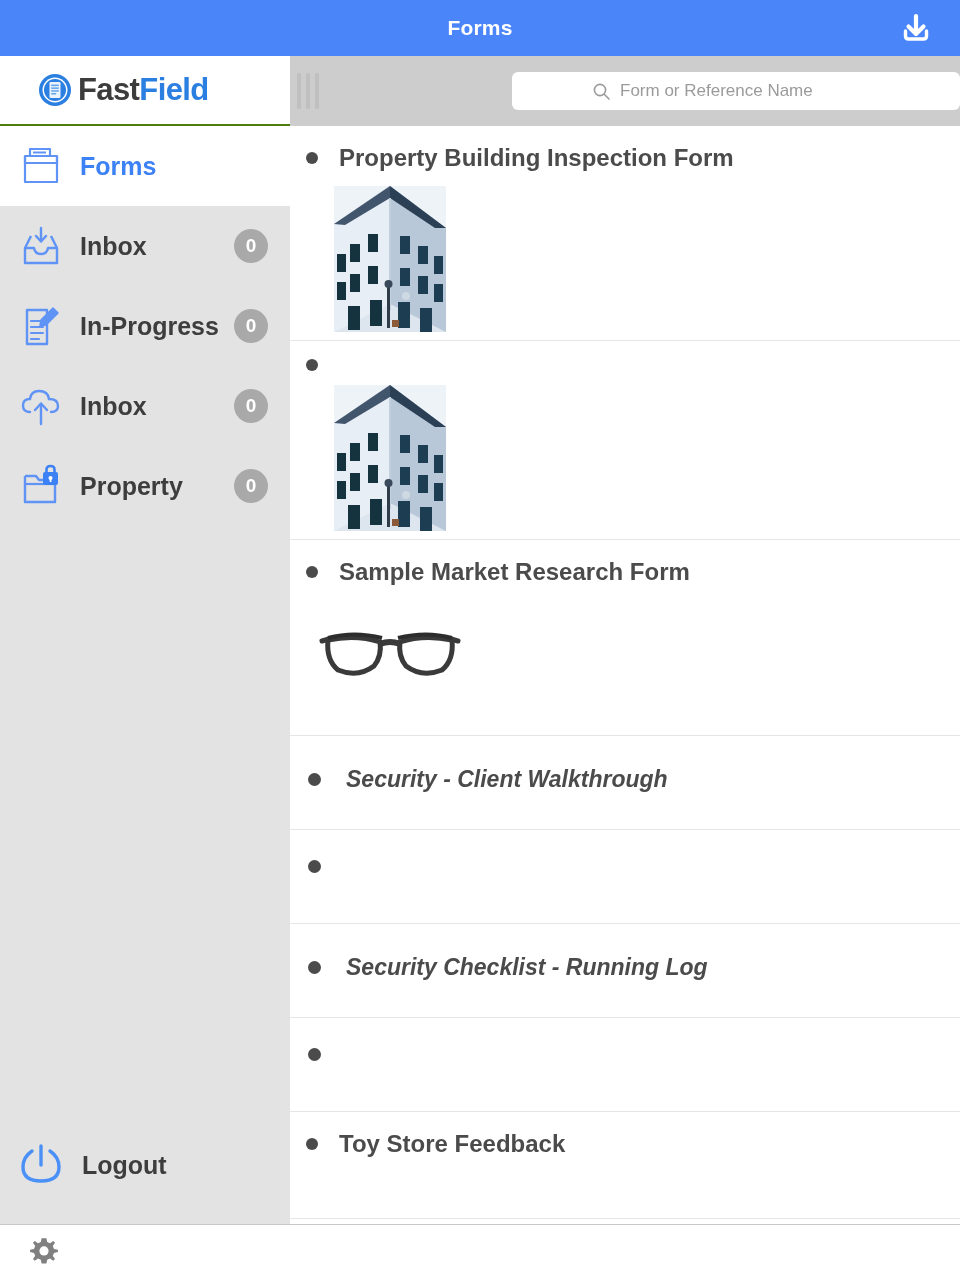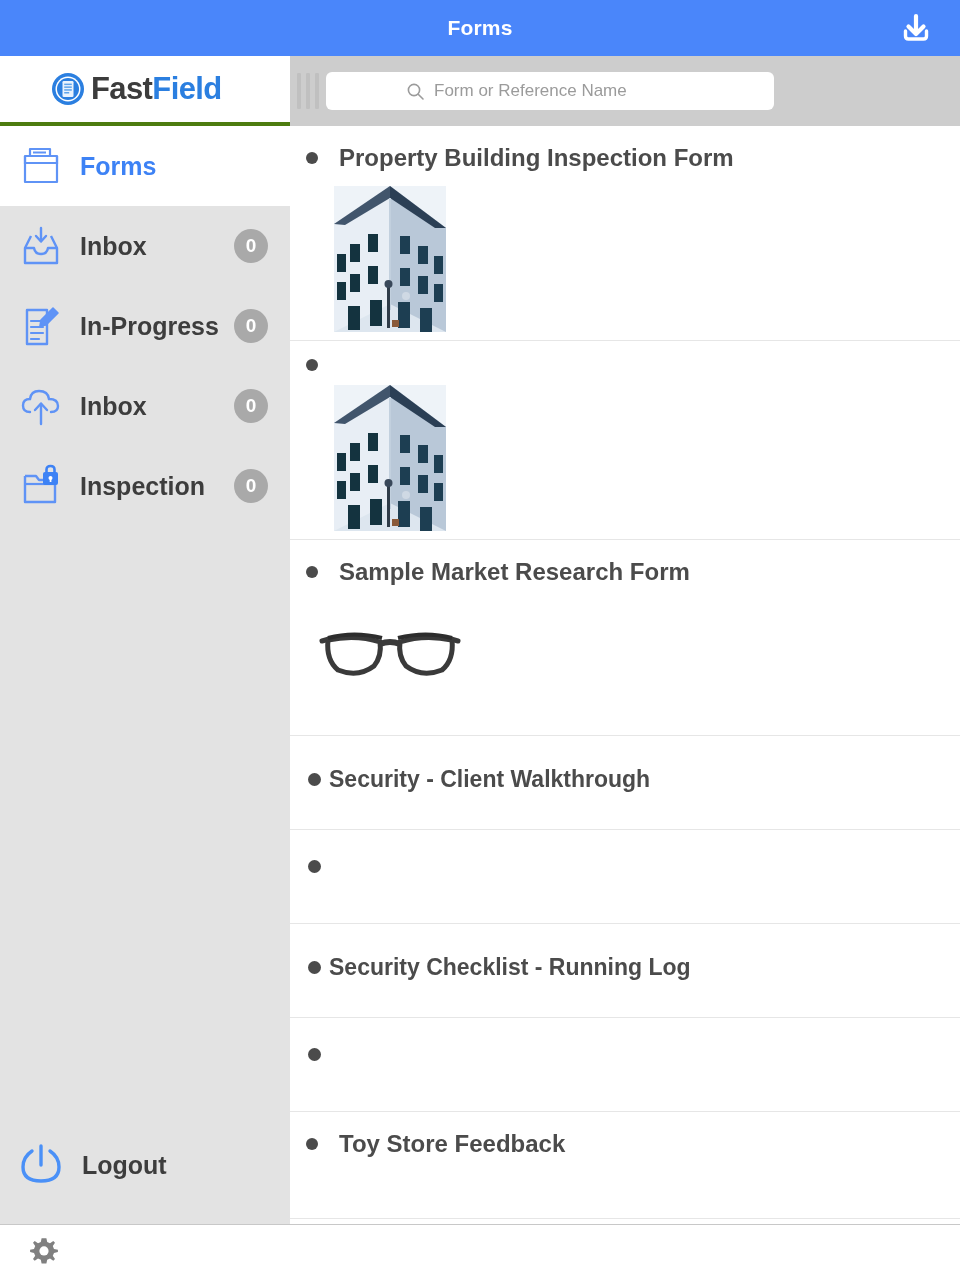--- a/index.html
+++ b/index.html
@@ -29,22 +29,22 @@
   }
 
   
   .sidebar {
     position: absolute; top: 56px; left: 0;
     width: 290px; height: 1168px;
     background: #e3e3e3;
   }
   .brand {
     height: 70px; background: #ffffff;
-    display: flex; align-items: center; padding-left: 51px;
-    border-bottom: 4px solid #4d7c0f;
+    display: flex; align-items: center; padding-left: 38px;
+    border-bottom: 2px solid #4d7c0f;
   }
   .brand-logo { margin-right: 6px; display:flex; align-items:center; }
   .brand-text { font-size: 31px; font-weight: bold; letter-spacing: -0.6px; }
   .brand-fast { color: #3c3c3c; }
   .brand-field { color: #2b7fe0; }
 
   .nav { width: 100%; }
   .nav-item {
     display: flex; align-items: center;
     height: 80px; padding-left: 10px;
@@ -87,21 +87,21 @@
   }
   .grip {
     width: 36px; height: 70px;
     display: flex; align-items: center; justify-content: center;
     gap: 5px;
   }
   .grip span {
     display: block; width: 4px; height: 36px;
     background: #c0c0c0; border-radius: 1px;
   }
-  .search-wrap { flex: 1; display: flex; justify-content: flex-start; }
+  .search-wrap { flex: 1; display: flex; justify-content: flex-end; }
   .search-box {
     position: relative;
     width: 448px; height: 38px;
     background: #ffffff; border-radius: 6px;
     display: flex; align-items: center; justify-content: center;
   }
   .search-inner { display: flex; align-items: center; gap: 9px; }
   .search-input {
     border: none; outline: none; background: transparent;
     font-family: "Liberation Sans", sans-serif;
@@ -122,21 +122,21 @@
     background: #4b4b4b; min-width: 12px;
   }
   .row-title {
     font-size: 24px; font-weight: bold; color: #4b4b4b;
     margin-left: 16px; white-space: nowrap;
   }
   .row.with-image .row-head { padding-left: 16px; gap: 6px; }
   .row.with-image .row-title { margin-left: 15px; }
   .row.no-image { height: 94px; }
   .row.no-image .row-head { padding-left: 18px; padding-top: 30px; }
-  .row.no-image .row-title { font-size: 23px; margin-left: 8px; }
+  .row.no-image .row-title { font-size: 23px; margin-left: 25px; font-style: italic; }
   .row.no-image .bullet { width: 13px; height: 13px; }
 
   .thumb-wrap { padding: 12px 0 8px 40px; }
   .thumb { width: 120px; height: 148px; overflow: hidden; }
 
   
   .bottombar {
     position: absolute; bottom: 0; left: 0;
     width: 960px; height: 56px; background: #ffffff;
     border-top: 1px solid #c8c8c8;
@@ -235,21 +235,21 @@
           <svg width="48" height="48" viewBox="0 0 48 48">
             <path d="M8 14 L8 40 L38 40 L38 20" fill="none" stroke="#5f93f6" stroke-width="2.4" stroke-linejoin="round"></path>
             <path d="M8 14 L19 14 L22 18 L30 18" fill="none" stroke="#5f93f6" stroke-width="2.4" stroke-linejoin="round"></path>
             <path d="M8 22 L38 22" stroke="#5f93f6" stroke-width="2.2"></path>
             <rect x="26" y="10" width="15" height="13" rx="2" fill="#3d82f5"></rect>
             <path d="M29.5 10.5 L29.5 7.5 Q29.5 4 33.5 4 Q37.5 4 37.5 7.5 L37.5 10.5" fill="none" stroke="#3d82f5" stroke-width="2.6"></path>
             <circle cx="33.5" cy="16" r="2" fill="#ffffff"></circle>
             <rect x="32.7" y="16" width="1.7" height="4" fill="#ffffff"></rect>
           </svg>
         </span>
-        <span class="nav-label">Inspection</span>
+        <span class="nav-label">Property</span>
         <span class="badge">0</span>
       </div>
     </div>
 
     <div class="logout">
       <span class="nav-icon">
         <svg width="52" height="52" viewBox="0 0 52 52">
           <path d="M17 12 Q8 18 8 28 Q8 42 26 42 Q44 42 44 28 Q44 18 35 12" fill="none" stroke="#4a90f7" stroke-width="3.4" stroke-linecap="round"></path>
           <path d="M26 7 L26 26" stroke="#4a90f7" stroke-width="3.4" stroke-linecap="round"></path>
         </svg>

